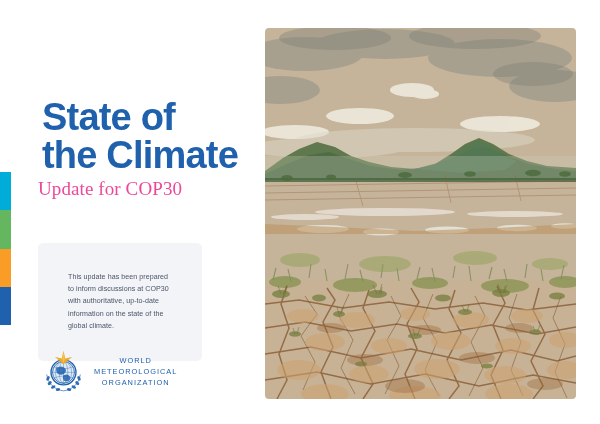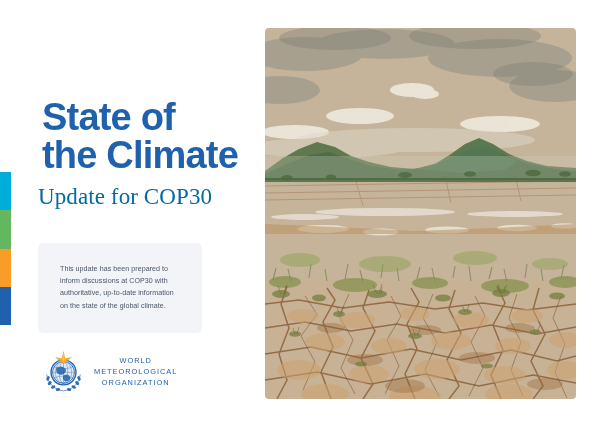--- a/index.html
+++ b/index.html
@@ -39,41 +39,41 @@
     margin: 4px;
     font-family: "Liberation Sans", sans-serif;
     font-weight: 700;
     font-size: 38px;
     line-height: 0.99;
     letter-spacing: -0.8px;
     color: #2061ad;
     white-space: pre-line;
   }
   #subtitle {
-    margin: 10px 0 0 0;
+    margin: 4px 0 0 0;
     font-family: "Liberation Serif", serif;
     font-weight: 400;
-    font-size: 23px;
+    font-size: 19px;
     letter-spacing: 0.1px;
-    color: #0369a1;
+    color: #ec4899;
   }
 
   
   #info-box {
     position: absolute;
     left: 38px;
     top: 243px;
     width: 164px;
     padding: 12px 14px 13px 14px;
     box-sizing: border-box;
     background: #f2f4f8;
     border-radius: 5px;
   }
   #info-text {
-    margin: 8px;
+    margin: 16px;
     font-family: "Liberation Sans", sans-serif;
     font-size: 7.1px;
     line-height: 1.72;
     color: #4a5568;
     letter-spacing: 0.05px;
   }
 
   
   #logo-lockup {
     position: absolute;

